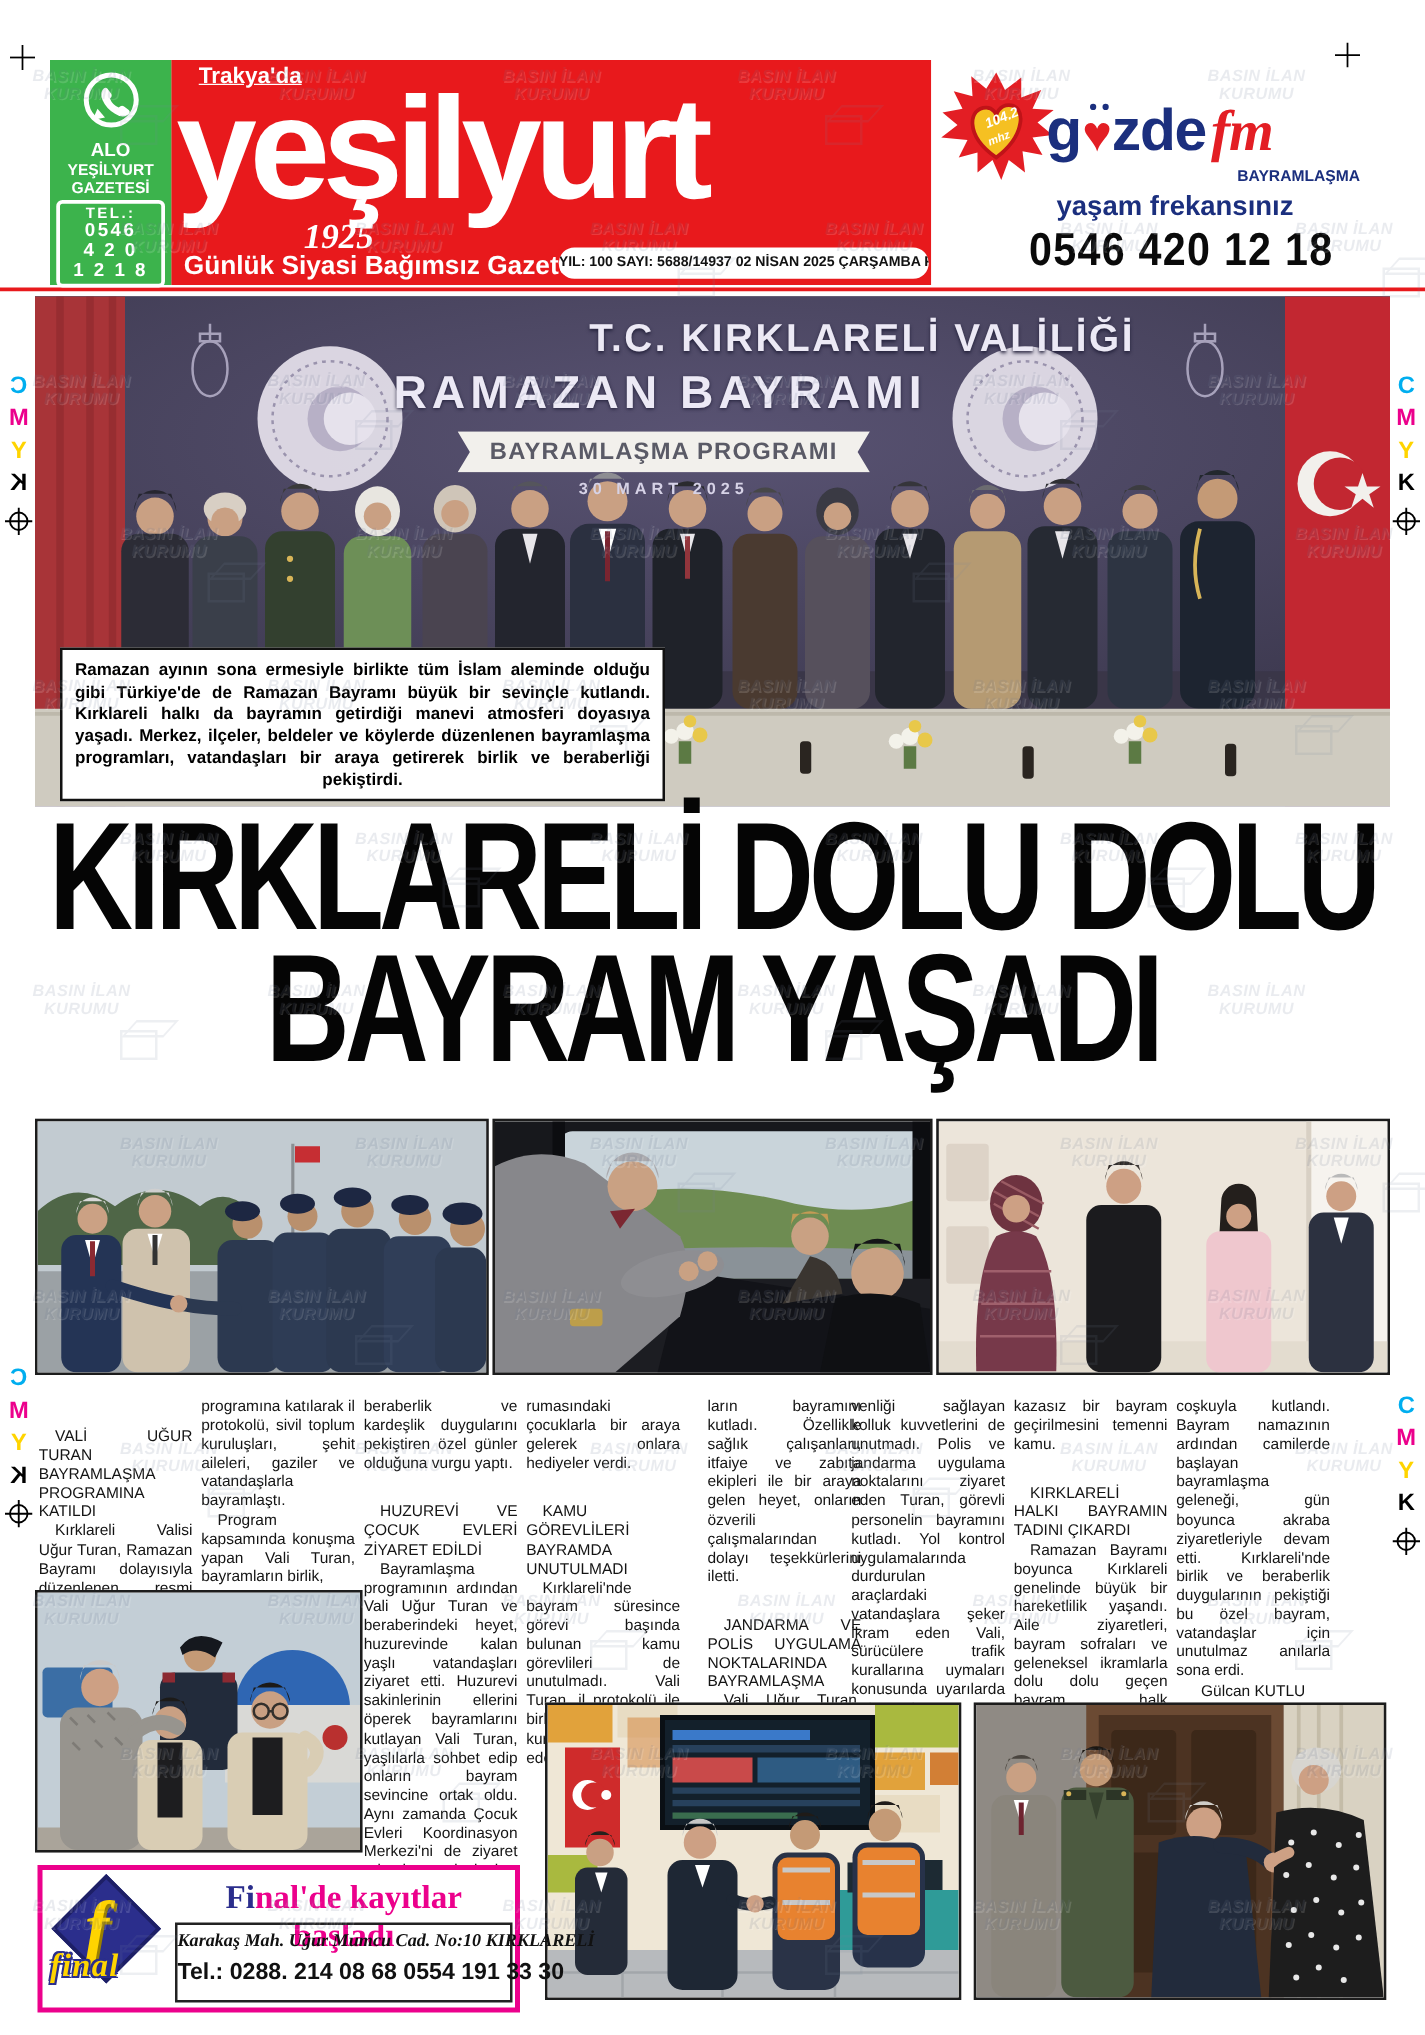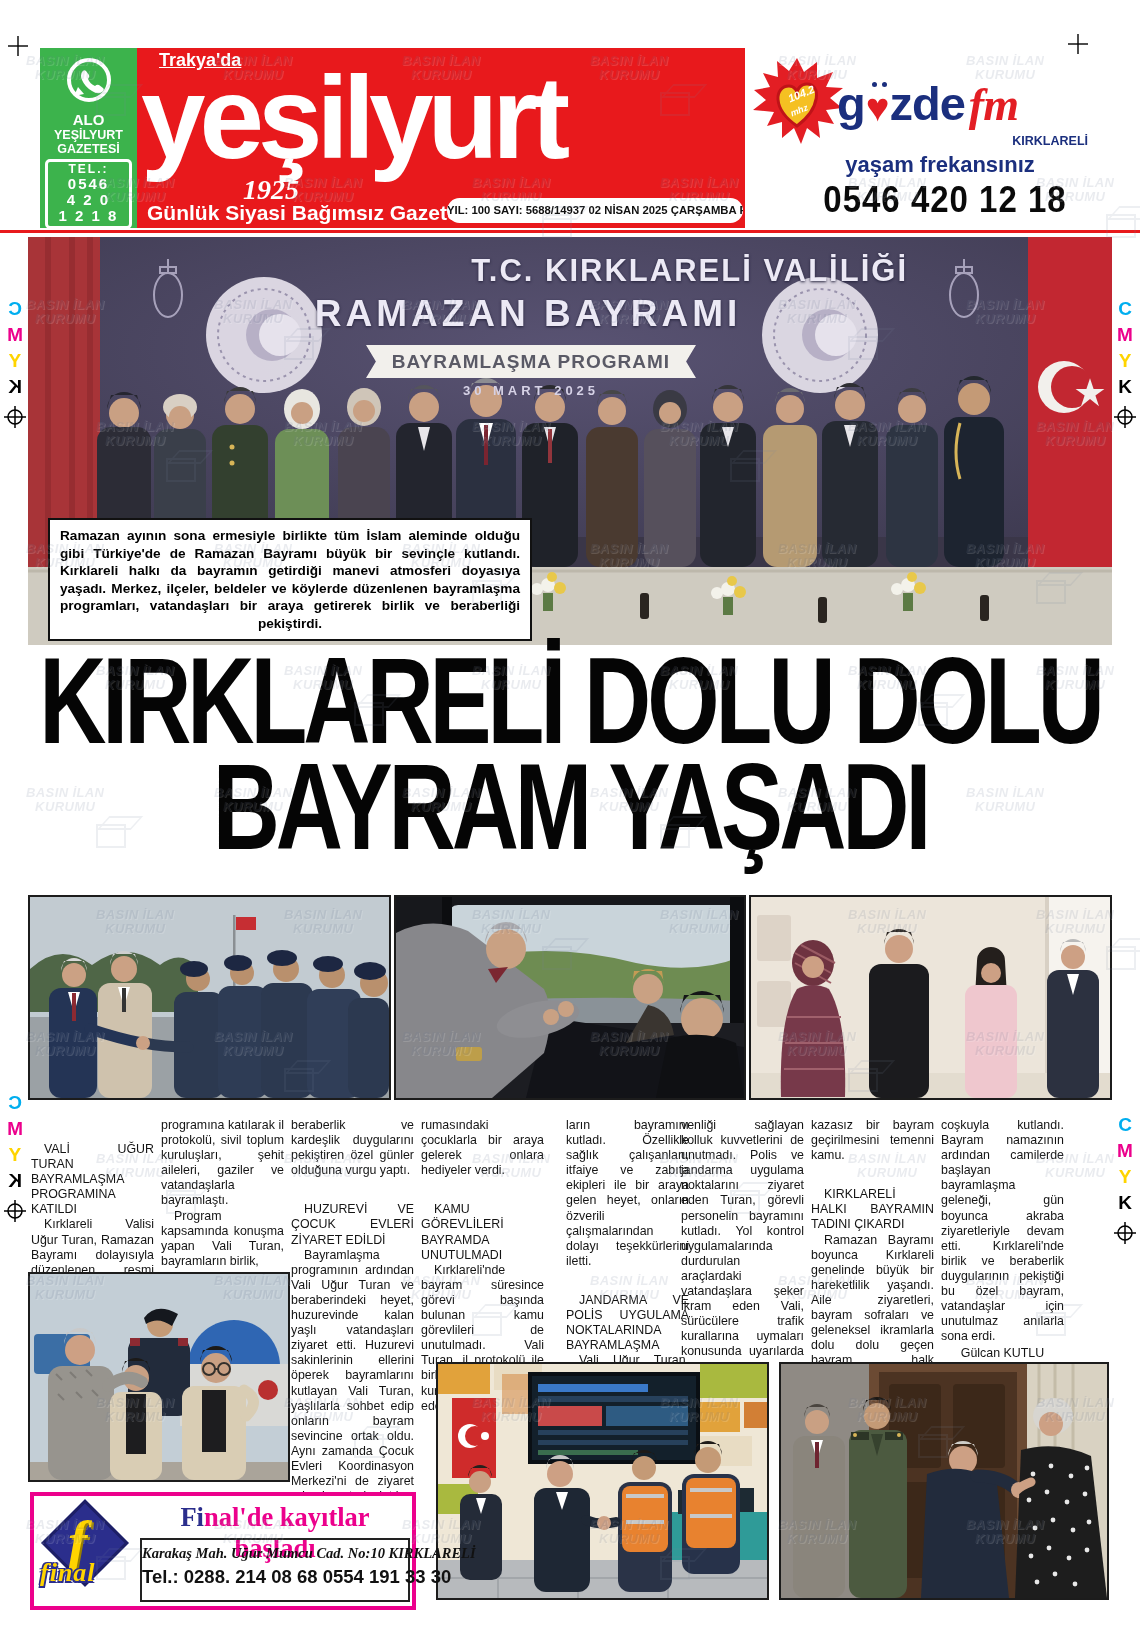--- a/index.html
+++ b/index.html
@@ -549,21 +549,21 @@
         <path d="M46 70 C20 52 24 30 38 30 C44 30 46 36 46 36 C46 36 48 28 56 28 C70 28 70 52 46 70 Z" fill="#f5c022" stroke="#c01318" stroke-width="3"></path>
         <text x="38" y="46" font-size="11" font-style="italic" font-weight="bold" fill="#fff" transform="rotate(-22 40 44)">104.2</text>
         <text x="40" y="60" font-size="9" font-style="italic" font-weight="bold" fill="#fff" transform="rotate(-22 42 58)">mhz</text>
       </svg>
       <div class="rb-name">
         <span>g</span>
         <span class="rb-heart"><i class="d1"></i><i class="d2"></i><span>♥</span></span>
         <span>zde</span>
         <span class="rb-fm">fm</span>
       </div>
-      <div class="rb-city">KIRKLARELİ</div>
+      <div class="rb-city">BAYRAMLAŞMA</div>
       <div class="rb-tag">yaşam frekansınız</div>
       <div class="rb-phone">0546 420 12 18</div>
     </div>
   </div>
 
   <div class="redrule"></div>
 
   <div class="lead">
     <svg width="1084" height="408" viewBox="0 0 1084 408">
       <defs>

